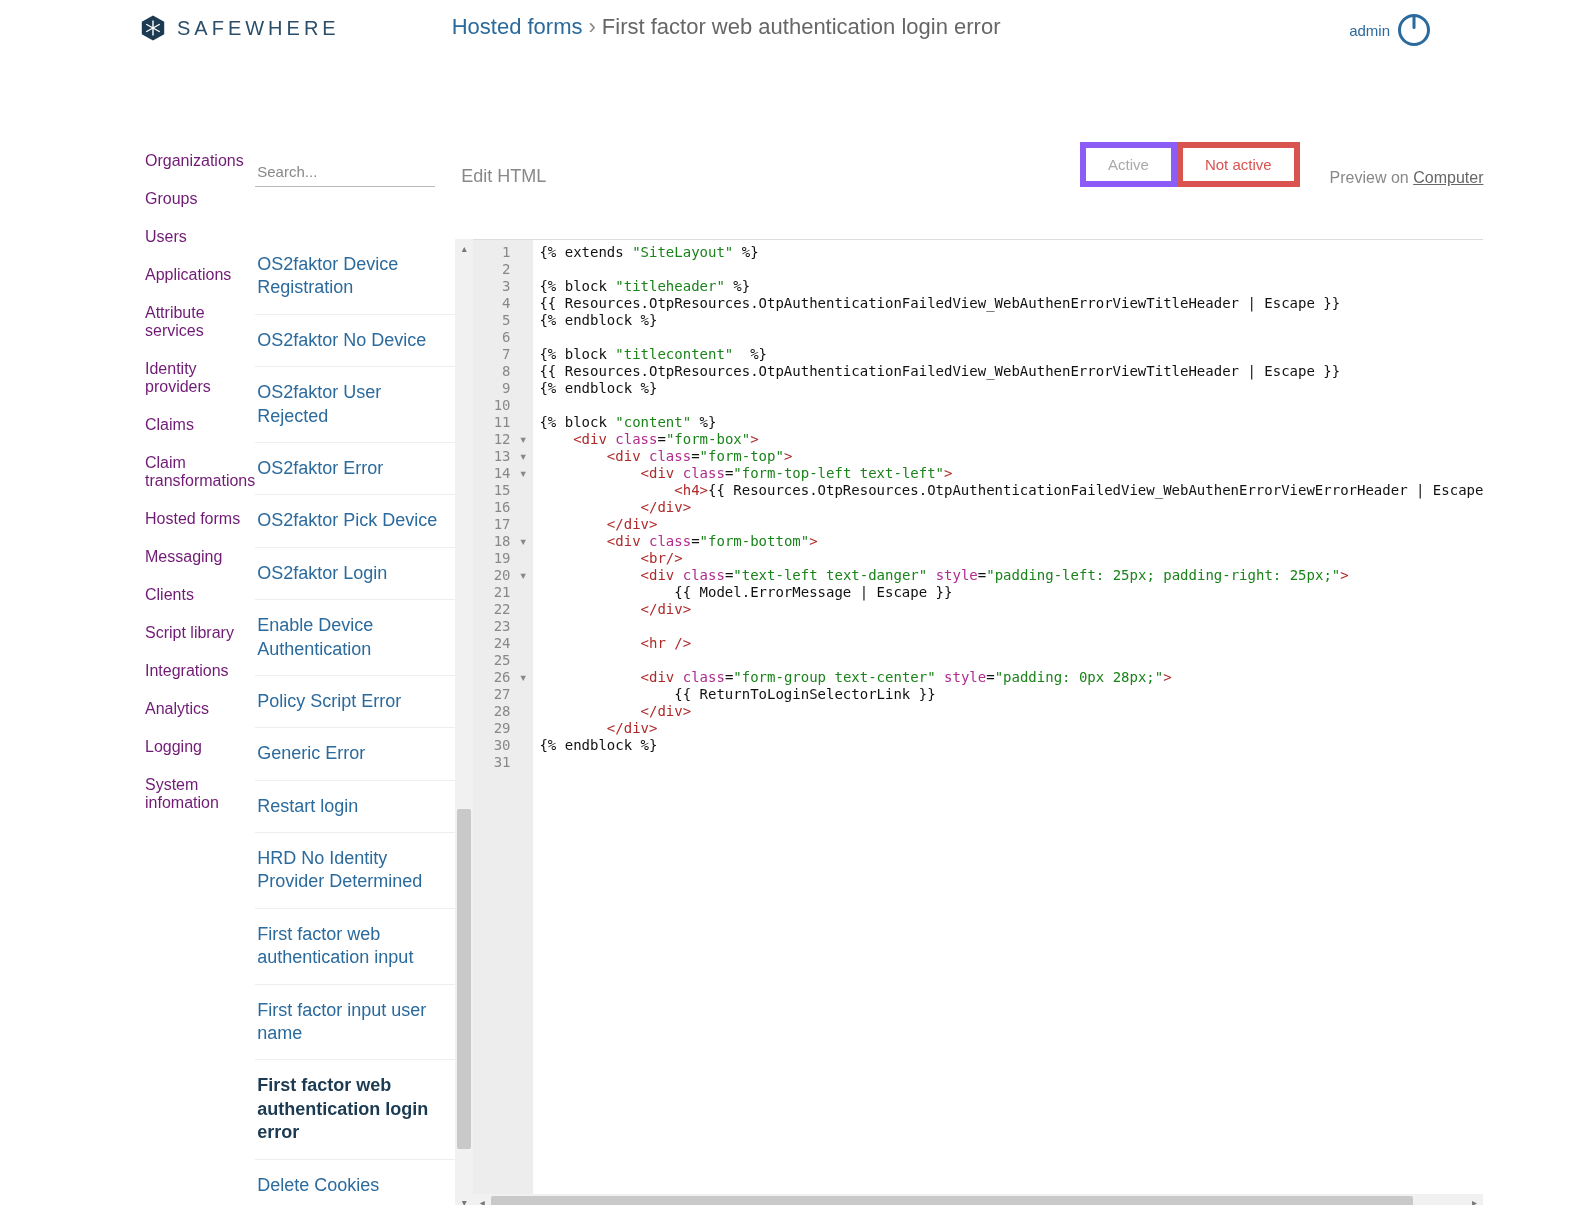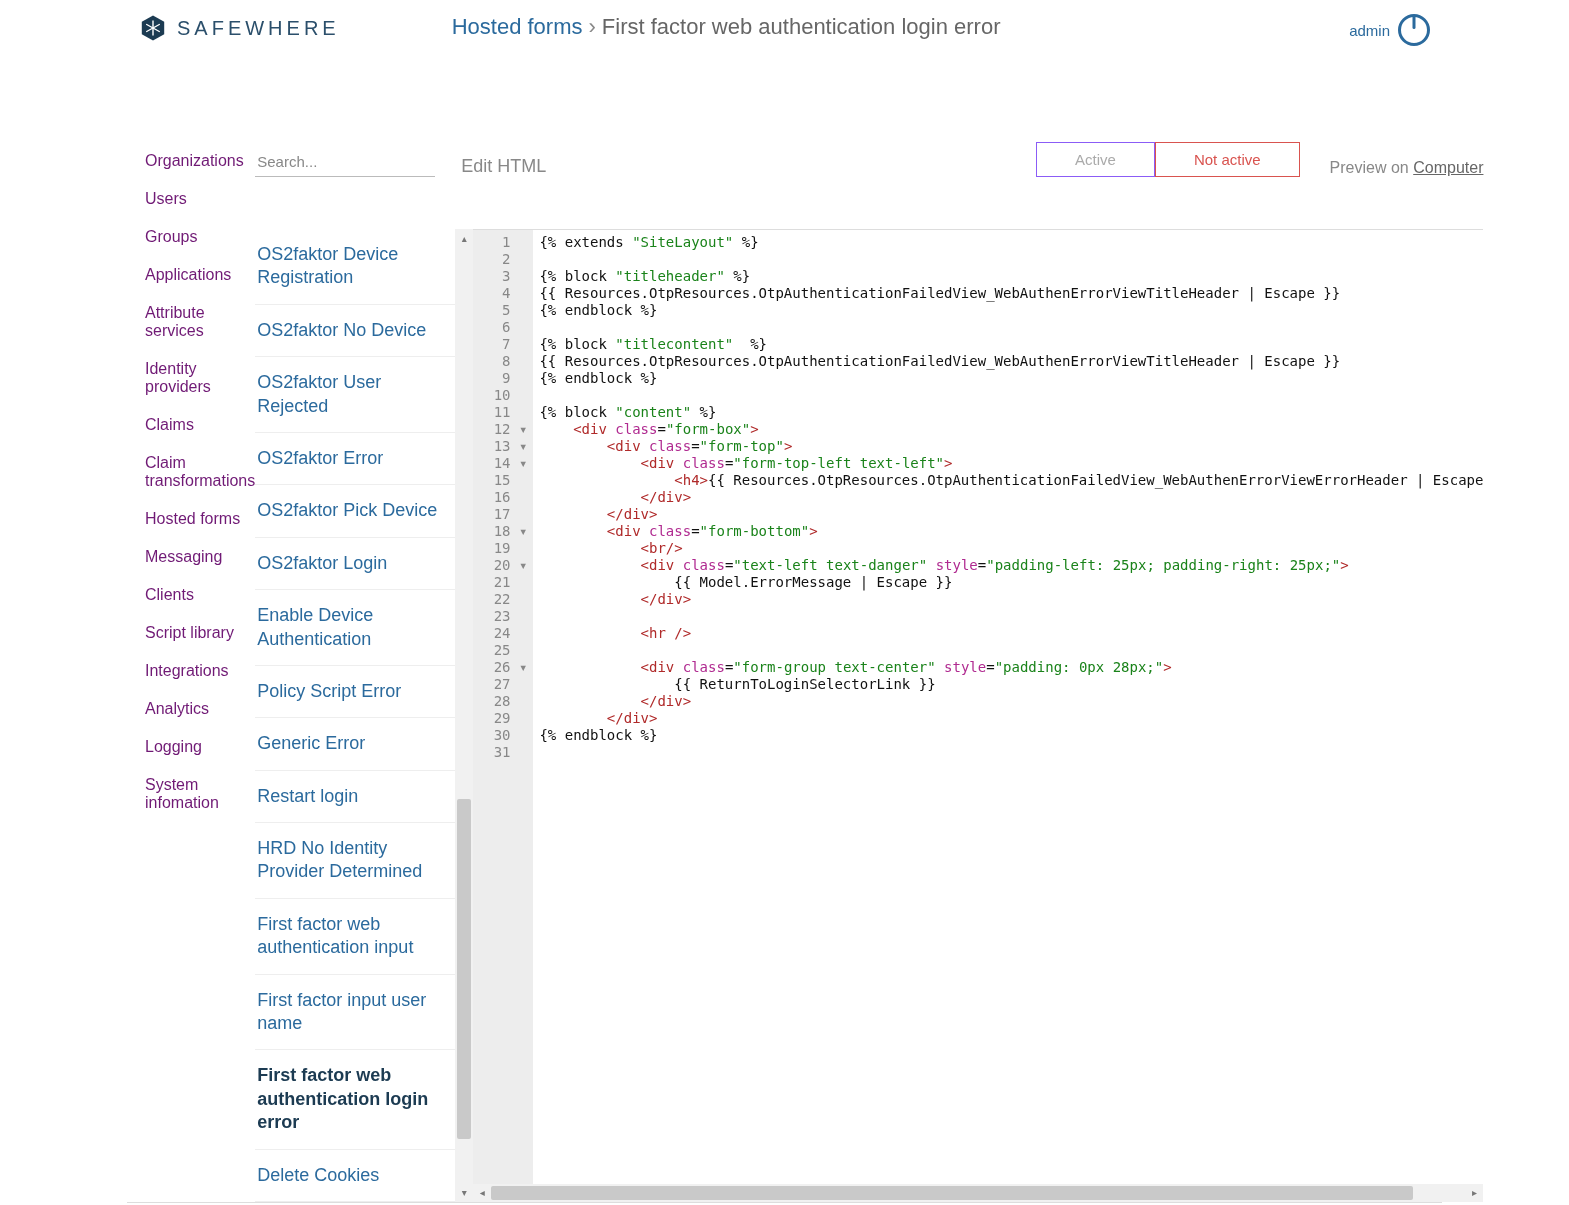--- a/index.html
+++ b/index.html
@@ -30,21 +30,21 @@
   .nav-item{padding:10px 0;color:#701a75;font-size:16px;cursor:pointer;margin-left:6px;}
 
   
   .toolbar{display:flex;align-items:flex-end;gap:20px;padding-top:92px;padding-bottom:4px;margin-left:0;}
   .search-wrap{width:180px;}
   .search-input{width:100%;border:none;border-bottom:1px solid #bbb;padding:6px 2px;font-size:15px;outline:none;color:#666;}
   .search-input::placeholder{color:#888;}
   .editor-title{font-size:18px;color:#888;flex:0 0 auto;margin-left:6px;}
   .spacer{flex:1;}
   .seg{display:flex;}
-  .seg-btn{border:1px solid #8b5cf6;padding:8px 38px;font-size:15px;background:#fff;color:#aaa;cursor:pointer;}
+  .seg-btn{border:6px solid #8b5cf6;padding:8px 22px;font-size:15px;background:#fff;color:#aaa;cursor:pointer;}
   .seg-btn.active{border-color:#d9534f;color:#d9534f;}
   .preview{font-size:16px;color:#888;margin-left:10px;}
   .preview .link{color:#666;text-decoration:underline;}
 
   
   .middle{flex:1;display:flex;flex-direction:column;gap:48px;}
 
   .content-row{flex:1;display:flex;min-height:0;}
 
   
@@ -106,22 +106,22 @@
     <div class="user-area">
       <span>admin</span>
       <span class="power-icon"></span>
     </div>
   </div>
 
   <div class="body">
 
     <div class="nav" id="nav">
         <div class="nav-item">Organizations</div>
+        <div class="nav-item">Groups</div>
         <div class="nav-item">Users</div>
-        <div class="nav-item">Groups</div>
         <div class="nav-item">Applications</div>
         <div class="nav-item">Attribute services</div>
         <div class="nav-item">Identity providers</div>
         <div class="nav-item">Claims</div>
         <div class="nav-item">Claim transformations</div>
         <div class="nav-item">Hosted forms</div>
         <div class="nav-item">Messaging</div>
         <div class="nav-item">Clients</div>
         <div class="nav-item">Script library</div>
         <div class="nav-item">Integrations</div>

